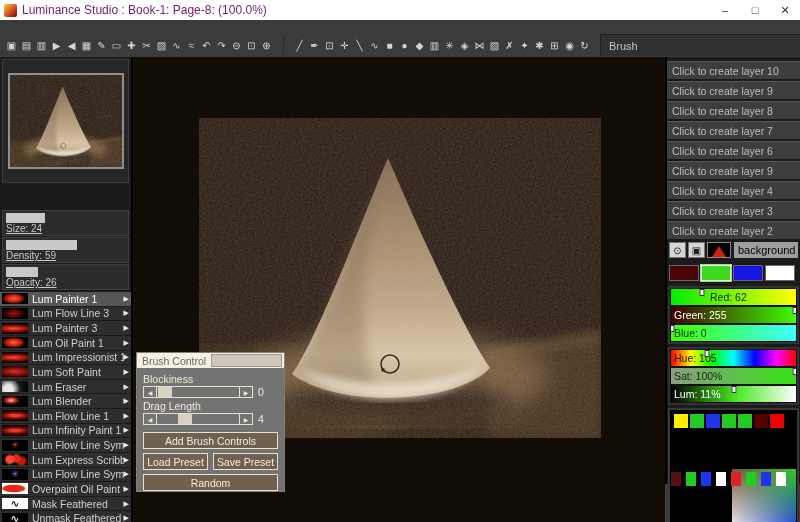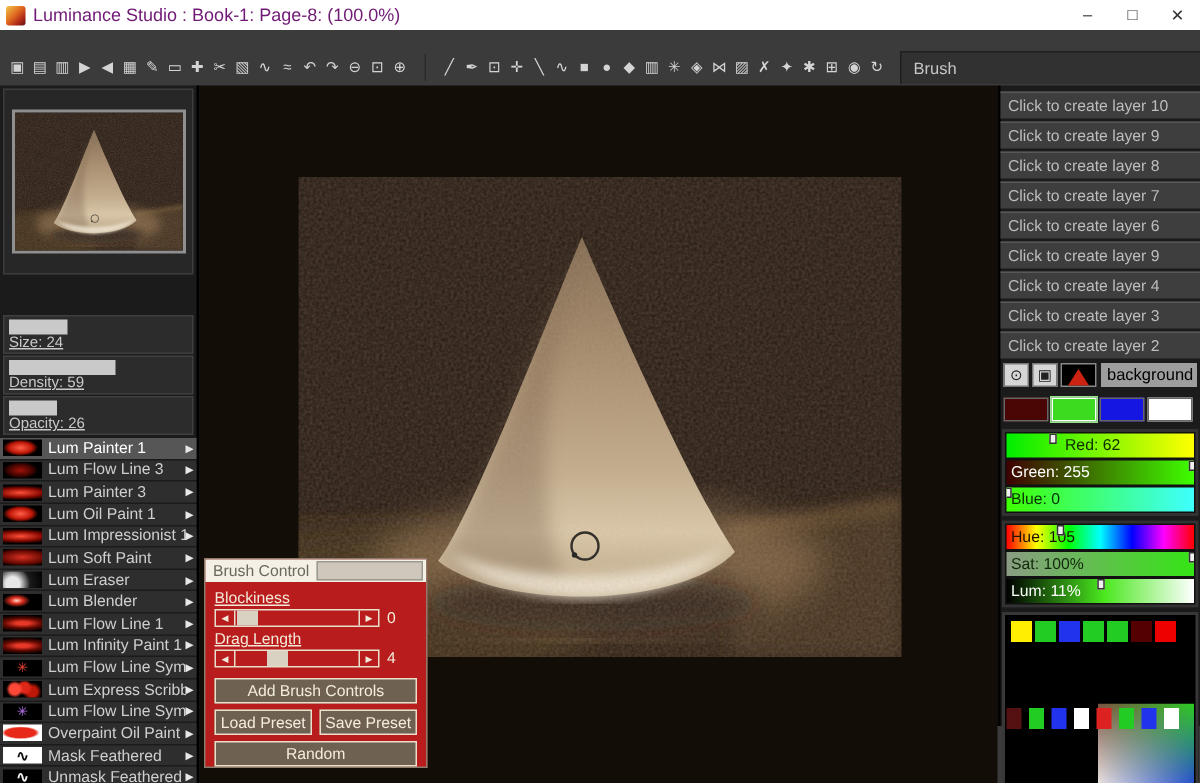--- a/index.html
+++ b/index.html
@@ -52,27 +52,27 @@
   .t-star::after{content:"✳";color:#e84030;font-size:9px;}
   .t-starp::after{content:"✳";color:#b070e8;font-size:9px;}
   .t-dots{background:radial-gradient(circle at 30% 50%,#ff4838 18%,transparent 30%),radial-gradient(circle at 55% 40%,#e02818 20%,transparent 34%),radial-gradient(circle at 75% 65%,#c01808 16%,transparent 30%),#000;}
   .t-wr{background:radial-gradient(ellipse 70% 55% at 45% 50%,#e82818 55%,#fff 70%);}
   .t-mask{background:#fff;}.t-mask::after{content:"∿";color:#111;font-size:10px;font-weight:bold;}
   .t-unmask{background:#000;}.t-unmask::after{content:"∿";color:#eee;font-size:10px;font-weight:bold;}
   
   #canvas{position:absolute;left:133px;top:57px;width:532px;height:465px;background:#130d08;overflow:hidden;}
   #page{position:absolute;left:66px;top:61px;width:402px;height:320px;line-height:0;}
   
-  #dialog{position:absolute;left:136px;top:372px;width:149px;height:140px;z-index:10;
-          background:#b91c1c;border:1px solid #8a7d6d;box-sizing:border-box;font-size:11px;}
+  #dialog{position:absolute;left:136px;top:352px;width:149px;height:140px;z-index:10;
+          background:#737373;border:1px solid #8a7d6d;box-sizing:border-box;font-size:11px;}
   #dlg-title{height:15px;background:#f4f0e6;display:flex;align-items:center;padding:0 2px 0 5px;}
   #dlg-title span{flex:1;color:#6a675f;font-size:10.5px;}
   #dlg-close{width:13px;height:11px;background:#cfc7bb;border:1px solid #9a9a90;}
   #dlg-body{padding:3px 6px 0 6px;}
-  .dlab{color:#f2e9d8;margin:2px 0 1px 0;font-size:10.5px;text-decoration:underline;}
+  .dlab{color:#f2e9d8;margin:2px 0 1px 0;font-size:10.5px;}
   .dsl{display:flex;align-items:center;}
   .scroll{width:110px;height:12px;border:1px solid #e8dfcc;display:flex;box-sizing:border-box;}
   .sbtn{width:12px;display:flex;align-items:center;justify-content:center;font-size:6px;color:#f2e9d8;flex:none;}
   .sbtn.l{border-right:1px solid #e8dfcc;}
   .sbtn.r{border-left:1px solid #e8dfcc;}
   .strack{flex:1;position:relative;}
   .sthumb{position:absolute;top:0;width:14px;height:100%;background:#d9d1c1;}
   .dval{color:#f2e9d8;margin-left:5px;font-size:10.5px;}
   .dbtn{border:1px solid #ecdfca;background:#6e6152;color:#f4ecdc;font-size:10.5px;height:15px;
         display:flex;align-items:center;justify-content:center;margin-bottom:4px;}

